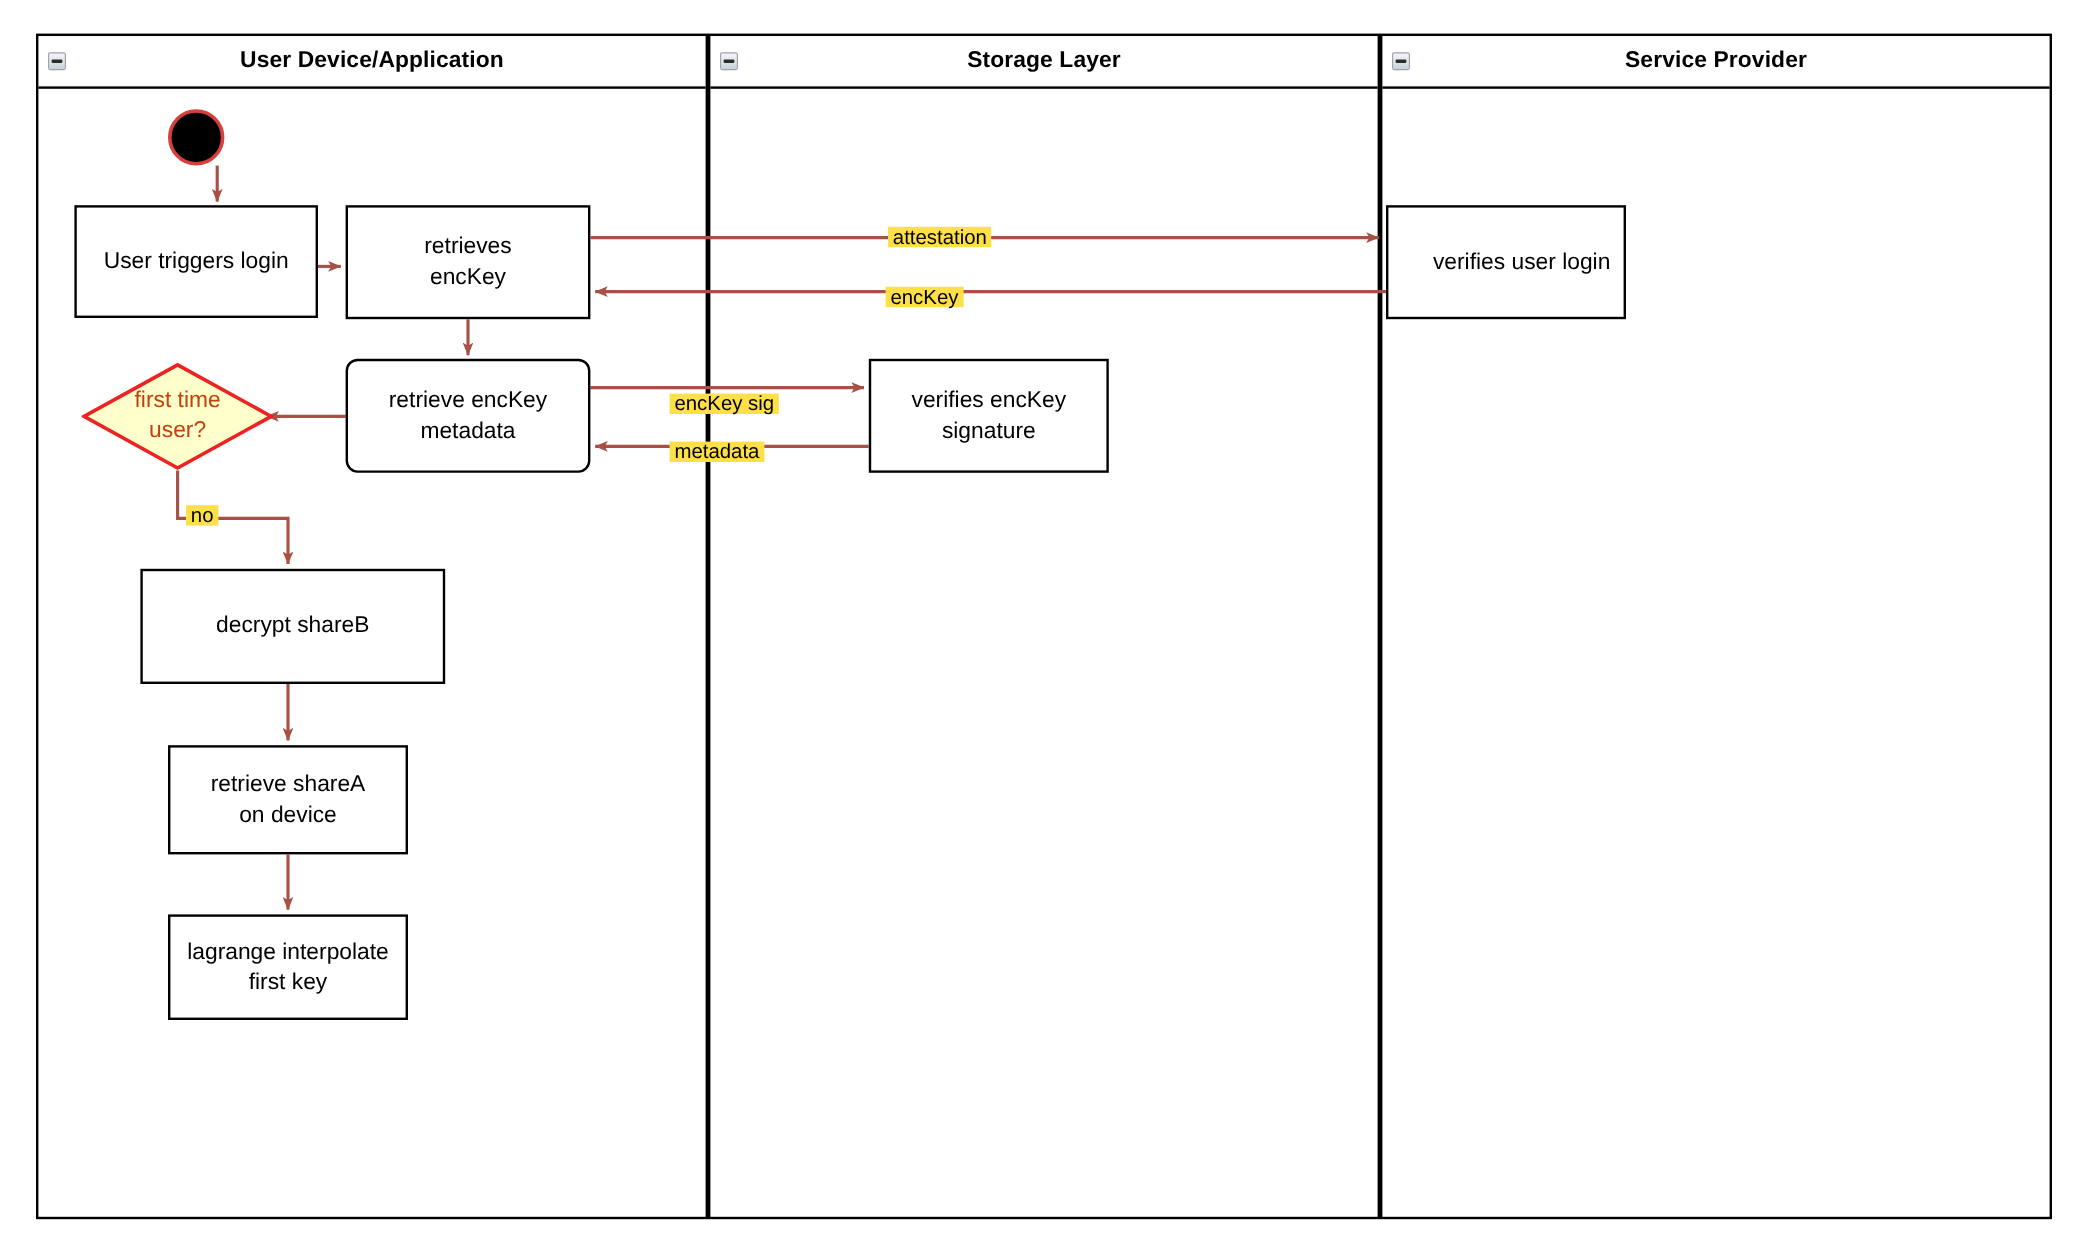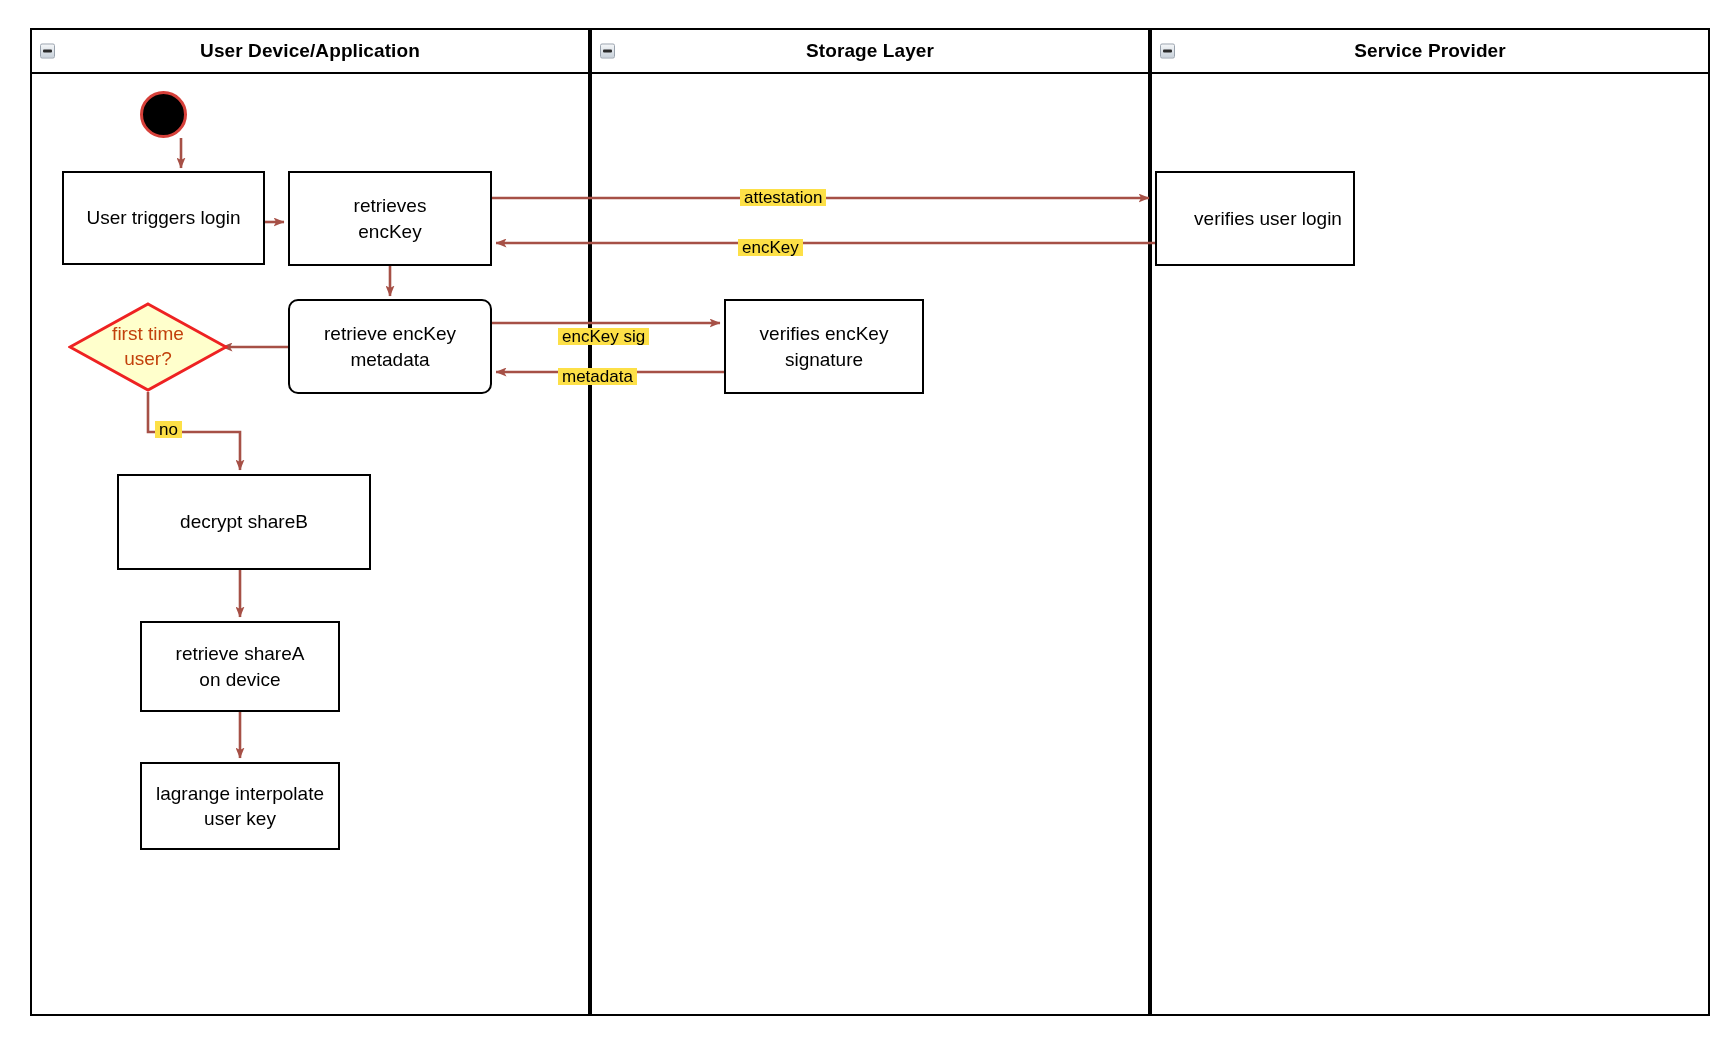--- a/index.html
+++ b/index.html
@@ -218,20 +218,20 @@
     <div class="dtext">first time
 user?</div>
   </div>
 
   <div class="node" style="left:117px; top:474px; width:254px; height:96px;">decrypt shareB</div>
 
   <div class="node" style="left:140px; top:621px; width:200px; height:91px;">retrieve shareA
 on device</div>
 
   <div class="node" style="left:140px; top:762px; width:200px; height:88px;">lagrange interpolate
-user key</div>
+first key</div>
 
   <div class="node" style="left:724px; top:299px; width:200px; height:95px;">verifies encKey
 signature</div>
 
   <div class="node" style="left:1155px; top:171px; width:200px; height:95px;padding-left:32px;">verifies user login</div>
 
 </div>
 
 </body></html>

